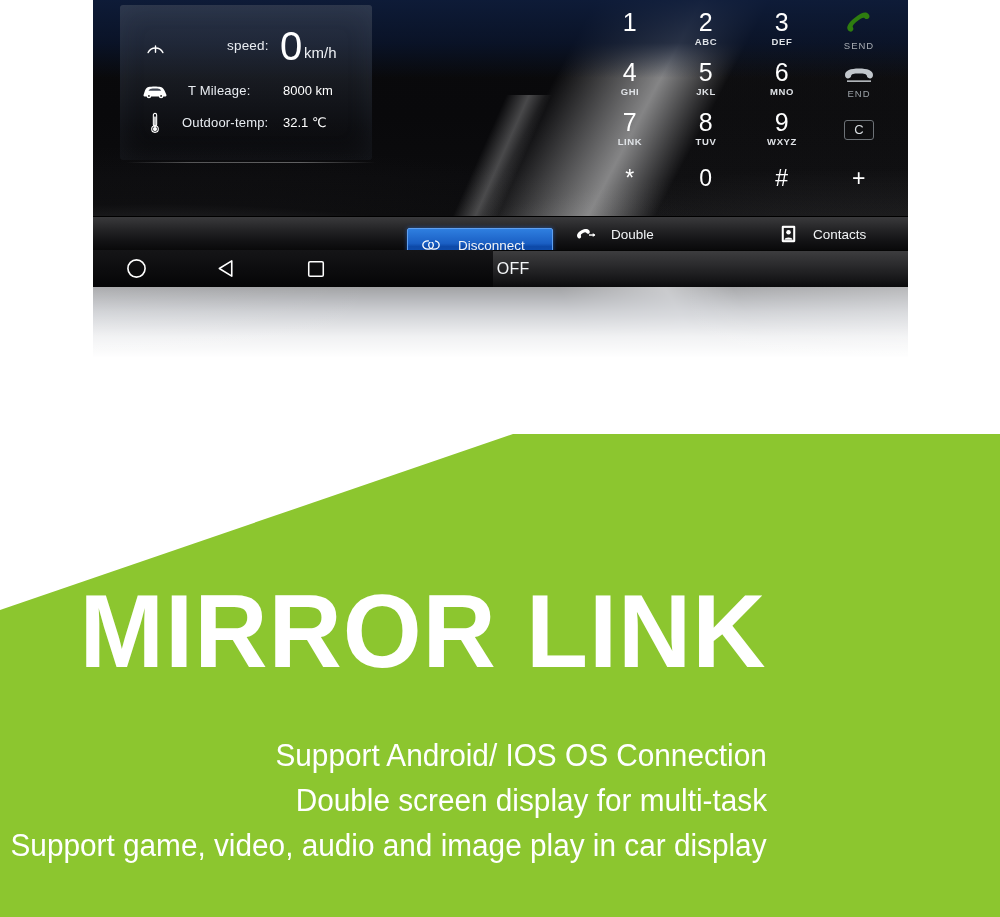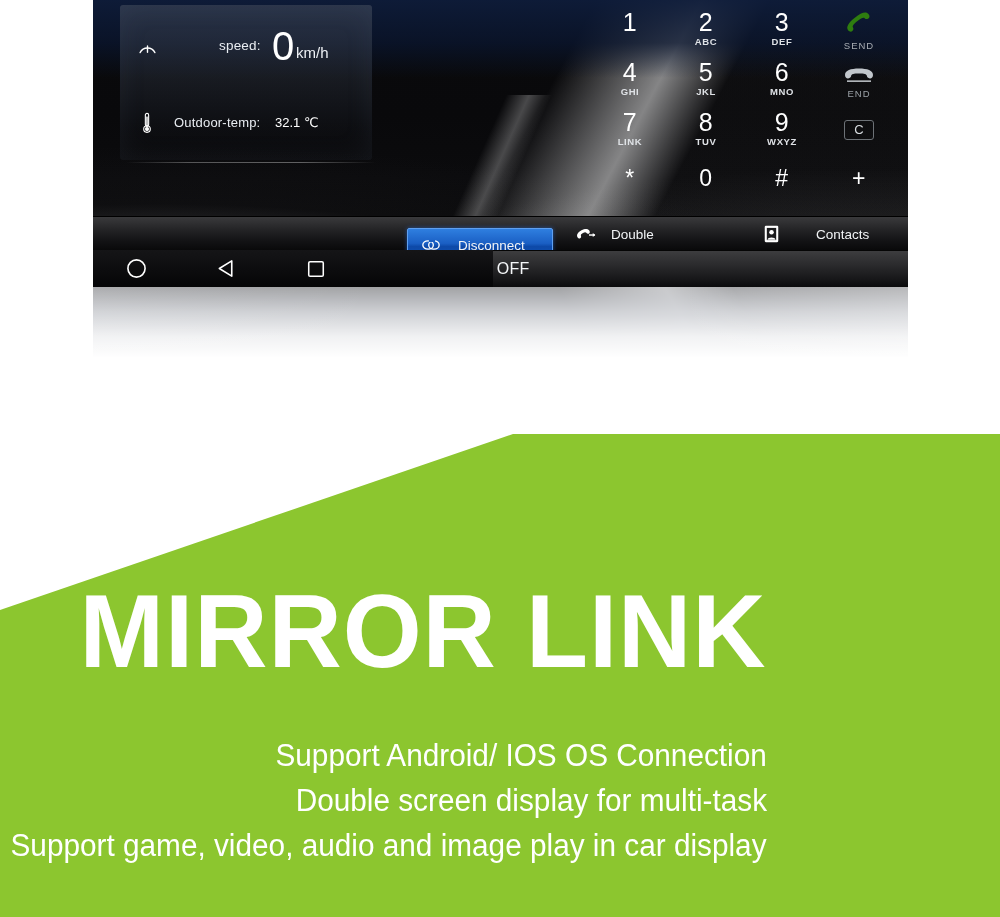--- a/index.html
+++ b/index.html
@@ -43,21 +43,21 @@
   #info-panel{
     position:absolute; left:27px; top:5px; width:252px; height:155px;
     background:linear-gradient(180deg, rgba(58,66,82,0.62) 0%, rgba(40,46,58,0.50) 45%, rgba(22,25,32,0.30) 80%, rgba(10,10,12,0.06) 100%);
     border-radius:3px;
     box-shadow:inset 0 0 28px rgba(120,140,170,0.10);
   }
   #info-panel:after{
     content:""; position:absolute; left:6px; right:-4px; bottom:-3px; height:1px;
     background:linear-gradient(90deg, rgba(255,255,255,0) 0%, rgba(255,255,255,0.30) 25%, rgba(255,255,255,0.35) 70%, rgba(255,255,255,0) 100%);
   }
-  .info-row{ position:absolute; left:4px; width:100%; height:34px; }
+  .info-row{ position:absolute; left:12px; width:100%; height:34px; }
   .info-icon{
     position:absolute; left:8px; top:0; width:30px; height:34px;
     display:flex; align-items:center; justify-content:center;
   }
   .info-label{
     position:absolute; color:#e9edf2; font-size:13px; letter-spacing:.2px;
     top:0; height:34px; line-height:34px; white-space:nowrap;
   }
   .info-value{
     position:absolute; color:#ffffff; font-size:13px; top:0; height:34px;
@@ -109,21 +109,21 @@
   }
   .tab .tab-ico{ width:26px; height:34px; display:flex; align-items:center; justify-content:center; }
   .tab .tab-lbl{ margin-left:12px; white-space:nowrap; }
   #tab-disconnect{
     left:314px; width:146px; justify-content:flex-start; padding-left:10px;
     background:linear-gradient(180deg,#2f7fe0 0%,#1a5fc4 45%,#0d49a8 55%,#1457bb 100%);
     border:1px solid #5f9ff0; border-radius:2px; box-shadow:0 0 4px rgba(40,110,220,.6);margin-top:11px;
   }
   #tab-disconnect .tab-lbl{ margin-left:14px; font-weight:400; }
   #tab-records{ left:480px; }
-  #tab-contacts{ left:665px;gap:20px; }
+  #tab-contacts{ left:682px; }
 
   
   #air-bar{
     position:absolute; left:0; bottom:0; width:100%; height:37px;
     background:linear-gradient(180deg,#3d3d3f 0%,#2a2a2c 40%,#161618 80%,#0b0b0c 100%);
     border-top:1px solid #050505;
     display:flex; align-items:center; justify-content:center;
   }
   #air-bar-label{ color:#f4f6f8; font-size:16px; letter-spacing:.3px; }
 
@@ -200,20 +200,34 @@
           <svg width="21" height="21" viewBox="0 0 24 24">
             <path d="M3.5 19 A9.5 9.5 0 0 1 20.5 19" fill="none" stroke="#ffffff" stroke-width="1.5" stroke-linecap="round"></path>
             <line x1="12" y1="18.5" x2="12" y2="11.5" stroke="#ffffff" stroke-width="1.6" stroke-linecap="round"></line>
           </svg>
         </span>
         <span class="info-label" id="speed-label">speed:</span>
         <span class="info-value" id="speed-value">0</span>
         <span class="info-value" id="speed-unit">km/h</span>
       </div>
 
+      <div class="info-row" id="row-mileage">
+        <span class="info-icon">
+          <svg width="26" height="15" viewBox="0 0 32 18">
+            <path d="M2 13 L3.5 8.5 C4.2 6.5 5.6 4.2 8 3.6 C12 2.6 19 2.6 23 3.6 C25.4 4.2 27 6.5 28 8.5 L30 13 C30.4 14 30 15 29 15 L3 15 C2 15 1.6 14 2 13 Z" fill="#ffffff"></path>
+            <circle cx="8.5" cy="14.5" r="2.8" fill="#ffffff"></circle>
+            <circle cx="23.5" cy="14.5" r="2.8" fill="#ffffff"></circle>
+            <circle cx="8.5" cy="14.5" r="1.1" fill="#111"></circle>
+            <circle cx="23.5" cy="14.5" r="1.1" fill="#111"></circle>
+            <path d="M8 8 C9 6 11 5.2 13 5.2 L19 5.2 C21 5.2 22.6 6.2 23.6 8 Z" fill="#3d4350"></path>
+          </svg>
+        </span>
+        <span class="info-label" id="mileage-label">T Mileage:</span>
+        <span class="info-value" id="mileage-value">8000 km</span>
+      </div>
 
       <div class="info-row" id="row-temp">
         <span class="info-icon">
           <svg width="12" height="22" viewBox="0 0 12 24">
             <rect x="4.2" y="1.5" width="3.6" height="14" rx="1.8" fill="none" stroke="#ffffff" stroke-width="1.2"></rect>
             <circle cx="6" cy="18.6" r="3.6" fill="none" stroke="#ffffff" stroke-width="1.2"></circle>
             <rect x="5.2" y="5" width="1.6" height="12" fill="#ffffff"></rect>
             <circle cx="6" cy="18.6" r="2.3" fill="#ffffff"></circle>
           </svg>
         </span>

